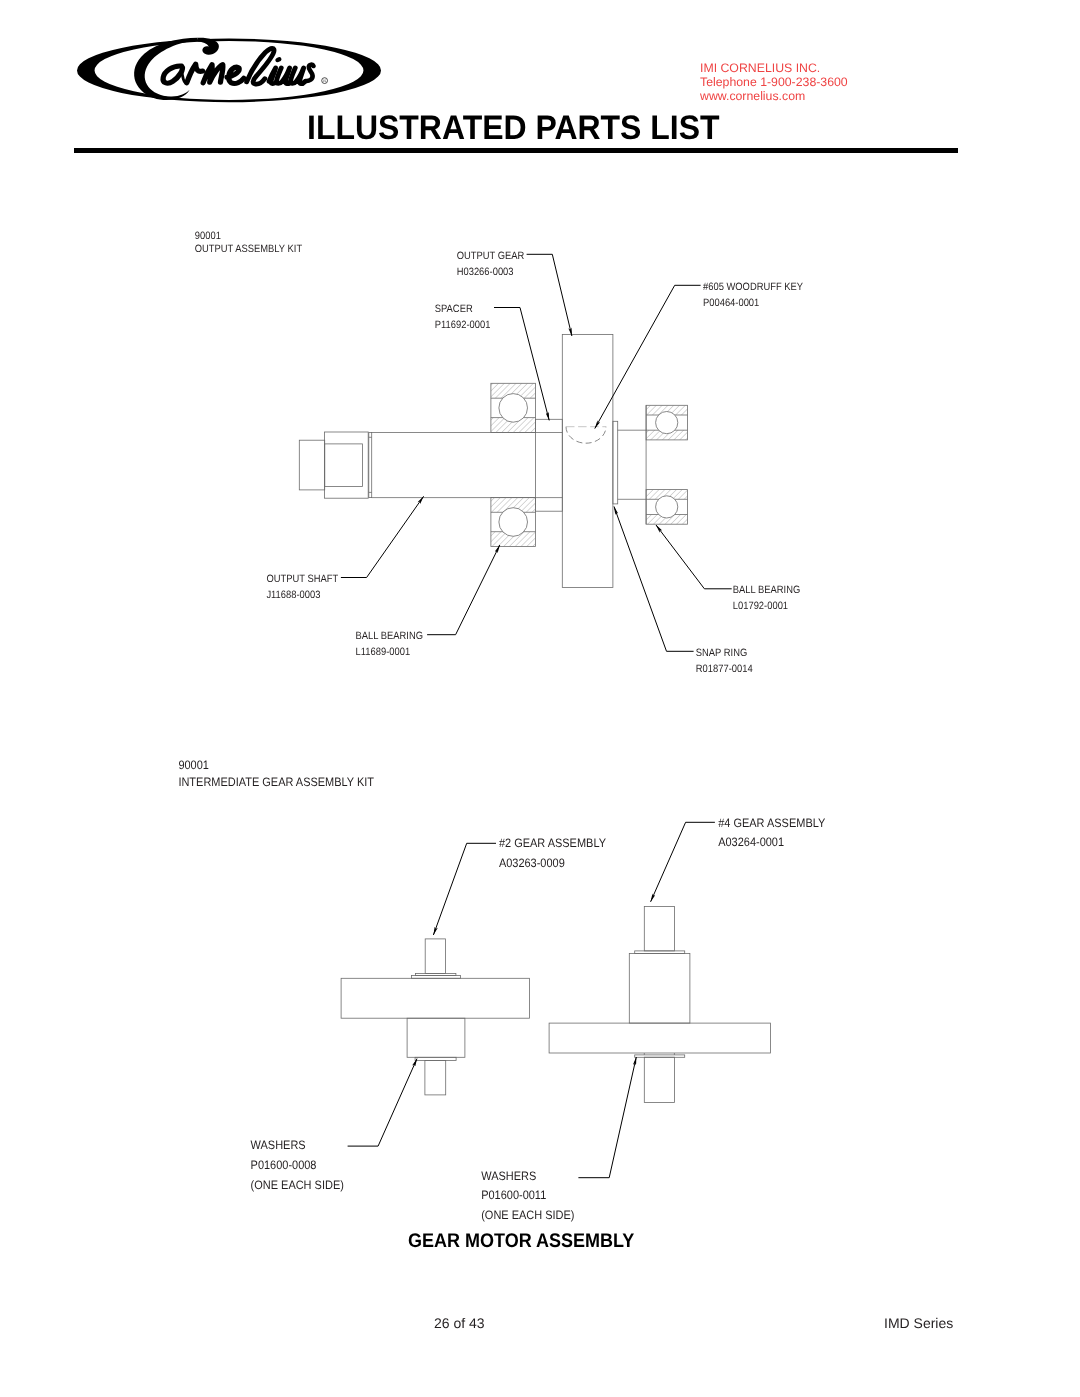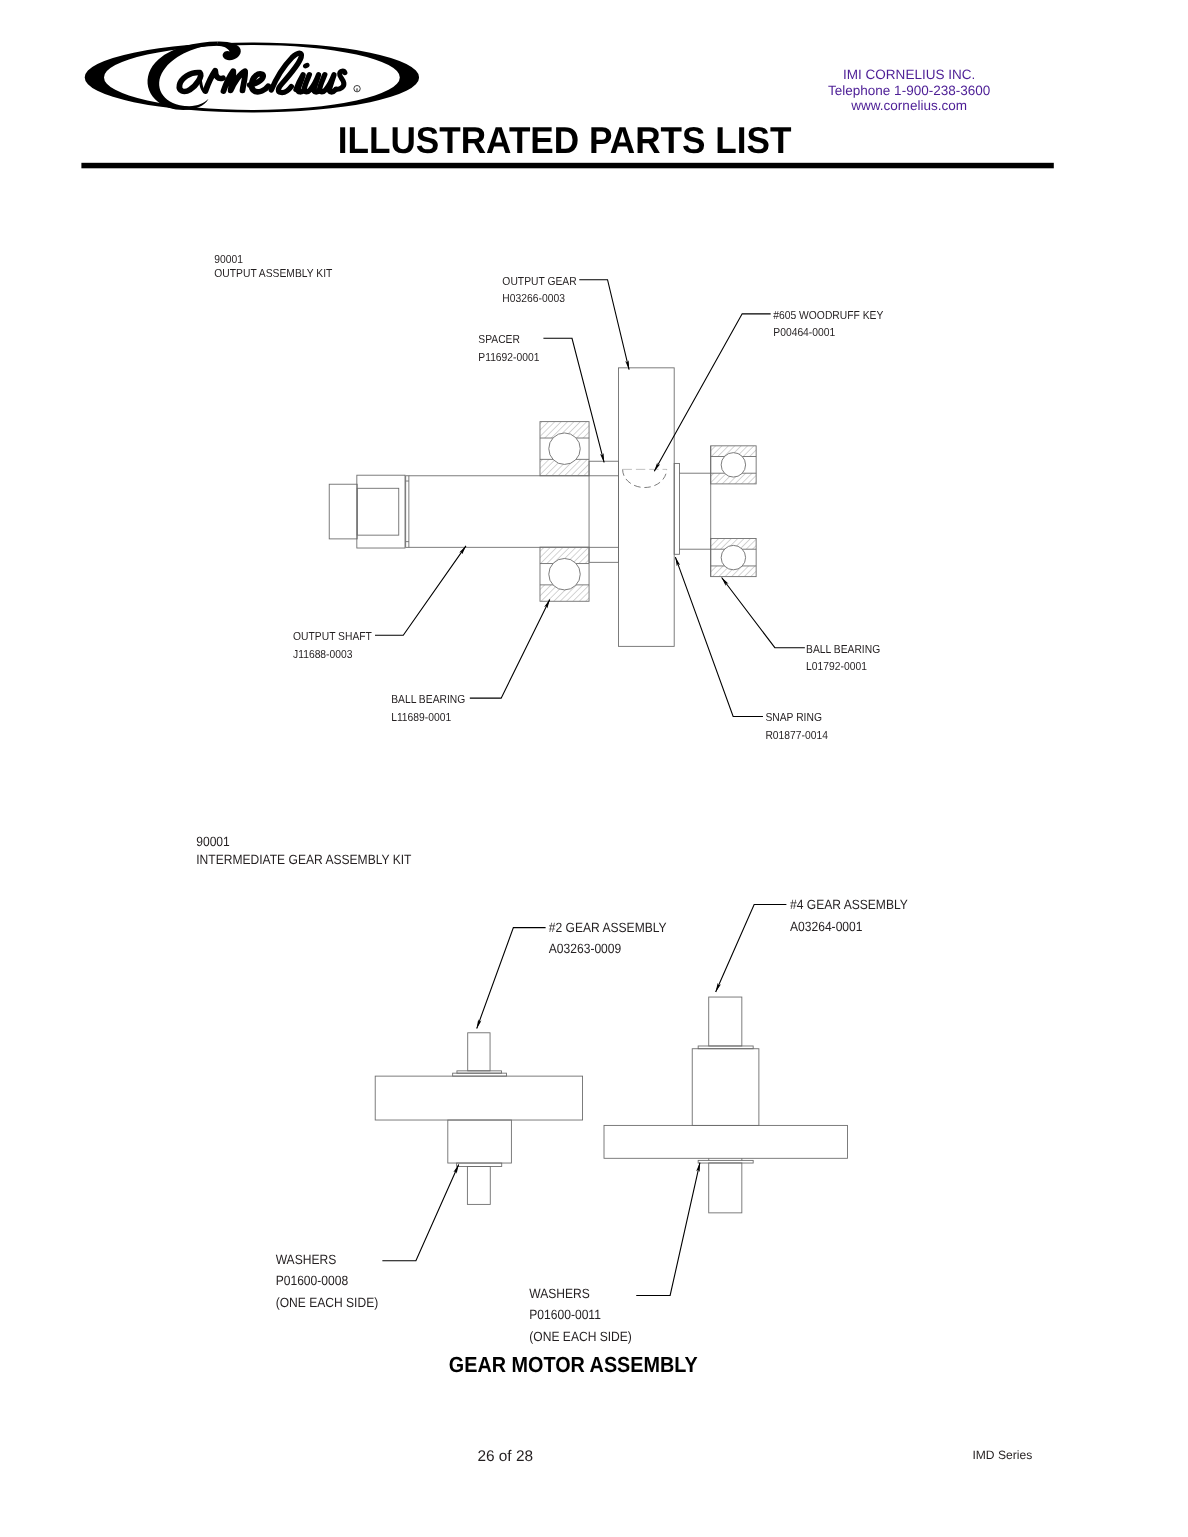--- a/index.html
+++ b/index.html
@@ -1,38 +1,38 @@
 <!DOCTYPE html>
 <html><head>
 <meta charset="utf-8">
 <style>
   html,body{margin:0;padding:0;background:#ffffff;}
   body{width:1080px;height:1397px;position:relative;overflow:hidden;
        font-family:"Liberation Sans",sans-serif;color:#000;
        -webkit-font-smoothing:antialiased;text-rendering:geometricPrecision;}
   .page{position:absolute;left:0;top:0;width:1080px;height:1397px;}
-  #hdr-company{position:absolute;left:700px;top:61px;width:253px;text-align:center;
-       font-size:12.3px;line-height:14.1px;color:#4c1d95;}
+  #hdr-company{position:absolute;left:700px;top:61px;width:253px;text-align:left;
+       font-size:12.3px;line-height:14.1px;color:#ef4444;}
   #title{position:absolute;left:307px;top:111px;font-size:34px;font-weight:bold;
        line-height:34px;letter-spacing:0px;transform:scaleX(0.94);transform-origin:left top;}
   #rule{position:absolute;left:74px;top:148px;width:884px;height:5px;background:#000;}
 
   #draw{position:absolute;left:0;top:0;width:1080px;height:1397px;}
 
   .t9 text{font-family:"Liberation Sans",sans-serif;font-size:10.6px;fill:#231f20;}
   .t11 text{font-family:"Liberation Sans",sans-serif;font-size:12.2px;fill:#231f20;}
   .geom{fill:none;stroke:#6b6b6b;stroke-width:0.8;}
   .leader{fill:none;stroke:#000;stroke-width:1.0;}
 
   #caption{position:absolute;left:408px;top:1231px;font-size:19.8px;font-weight:bold;
        line-height:20px;transform:scaleX(0.91);transform-origin:left top;}
 
   #footer-left{position:absolute;left:75.5px;top:1315px;font-size:14px;line-height:17.8px;color:#231f20;}
   #footer-mid{position:absolute;left:434px;top:1315px;font-size:14px;line-height:17.8px;color:#231f20;}
-  #footer-right{position:absolute;left:884px;top:1315px;font-size:11px;line-height:17.8px;color:#231f20;}
+  #footer-right{position:absolute;left:884px;top:1315px;font-size:14px;line-height:17.8px;color:#231f20;}
 </style>
 </head>
 <body>
 
 <div class="page">
 
   <div id="hdr-company">
     <div>IMI CORNELIUS INC.</div>
     <div>Telephone 1-900-238-3600</div>
     <div>www.cornelius.com</div>
@@ -218,16 +218,16 @@
       <text transform="matrix(0.9,0,0,1,250.6,1188.5)" x="0" y="0">(ONE EACH SIDE)</text>
 
       <text transform="matrix(0.9,0,0,1,481.2,1179.6)" x="0" y="0">WASHERS</text>
       <text transform="matrix(0.9,0,0,1,481.2,1199.4)" x="0" y="0">P01600-0011</text>
       <text transform="matrix(0.9,0,0,1,481.2,1219.4)" x="0" y="0">(ONE EACH SIDE)</text>
     </g>
   </svg>
 
   <div id="caption">GEAR MOTOR ASSEMBLY</div>
 
-  <div id="footer-mid">26 of 28</div>
+  <div id="footer-mid">26 of 43</div>
   <div id="footer-right">IMD Series</div>
 
 </div>
 
 </body></html>

